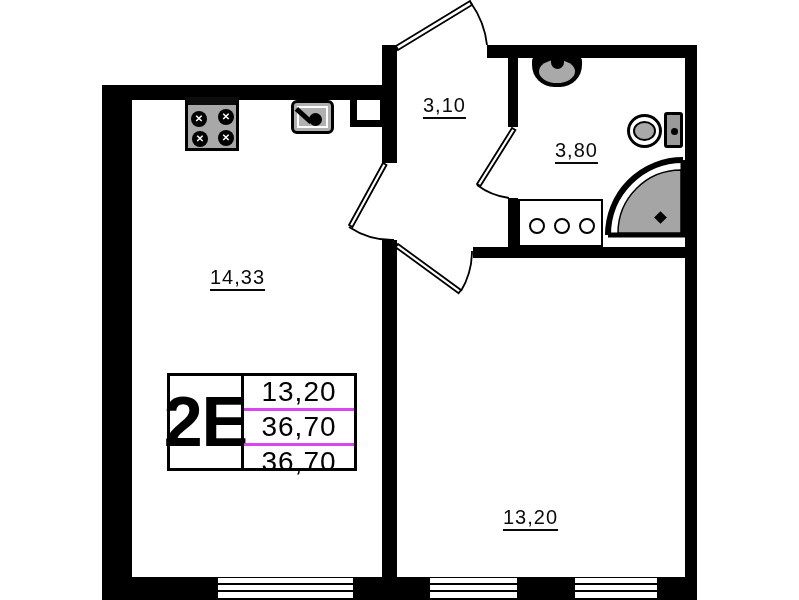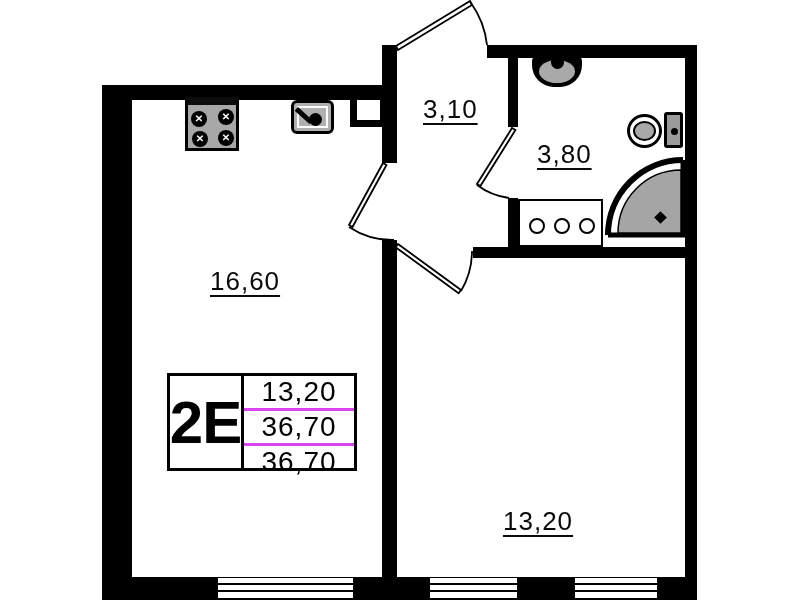--- a/index.html
+++ b/index.html
@@ -2,21 +2,21 @@
 <html><head>
 <meta charset="utf-8">
 <style>
   html,body{margin:0;padding:0;background:#fff;}
   .plan{
     position:relative;width:799px;height:600px;background:#ffffff;
     font-family:"Liberation Sans", sans-serif;overflow:hidden;
   }
   .wall{position:absolute;background:#000;}
   .room-label{
-    position:absolute;color:#0a0a0a;font-size:26px;
+    position:absolute;color:#0a0a0a;font-size:20px;
     text-decoration:underline;text-decoration-thickness:2px;text-underline-offset:5px;
     white-space:nowrap;letter-spacing:1px;
   }
   .window{position:absolute;top:578px;height:20px;
     background:linear-gradient(to bottom,#fff 0 5px,#000 5px 7px,#fff 7px 12px,#000 12px 14px,#fff 14px 20px);}
   .doors-svg{position:absolute;left:0;top:0;width:799px;height:600px;pointer-events:none;}
   
   .vent{position:absolute;left:350px;top:85px;width:47px;height:42px;background:#000;}
   .vent-inner{position:absolute;left:7px;top:15px;width:23px;height:20px;background:#fff;}
   
@@ -48,21 +48,21 @@
   
   .washer{position:absolute;left:518px;top:199px;width:85px;height:48px;box-sizing:border-box;
     background:#fff;border:2px solid #000;}
   .washer-knob{position:absolute;top:17px;width:16px;height:16px;border-radius:50%;
     border:2px solid #000;background:#fff;box-sizing:border-box;}
   
   .unit-card{position:absolute;left:167px;top:373px;width:190px;height:98px;box-sizing:border-box;
     background:#fff;border:3px solid #000;display:flex;}
   .unit-type{width:74px;box-sizing:border-box;border-right:3px solid #000;
     display:flex;align-items:center;justify-content:center;
-    font-size:60px;font-weight:bold;color:#000;letter-spacing:-1px;}
+    font-size:70px;font-weight:bold;color:#000;letter-spacing:-1px;}
   .unit-rows{flex:1;display:flex;flex-direction:column;}
   .unit-row{flex:1;box-sizing:border-box;display:flex;align-items:center;justify-content:center;
     font-size:28px;color:#000;letter-spacing:1px;}
   .unit-row + .unit-row{border-top:3px solid #d946ef;}
 </style>
 </head>
 <body>
 
 <div class="plan">
 
@@ -131,23 +131,23 @@
     <path d="M14,77 A63,63 0 0 1 77,14 L77,77 Z" fill="#a5a5a5" stroke="#000" stroke-width="1.5"></path>
     <rect x="52" y="57" width="9" height="9" transform="rotate(45 56.5 61.5)" fill="#000"></rect>
   </svg>
 
   <div class="washer">
     <div class="washer-knob" style="left:9px;"></div>
     <div class="washer-knob" style="left:34px;"></div>
     <div class="washer-knob" style="left:59px;"></div>
   </div>
 
-  <div class="room-label" style="left:210px;top:266px;">16,60</div>
+  <div class="room-label" style="left:210px;top:266px;">14,33</div>
   <div class="room-label" style="left:423px;top:94px;">3,10</div>
-  <div class="room-label" style="left:537px;top:139px;">3,80</div>
+  <div class="room-label" style="left:555px;top:139px;">3,80</div>
   <div class="room-label" style="left:503px;top:506px;">13,20</div>
 
   <div class="unit-card">
     <div class="unit-type">2Е</div>
     <div class="unit-rows">
       <div class="unit-row">13,20</div>
       <div class="unit-row">36,70</div>
       <div class="unit-row">36,70</div>
     </div>
   </div>

